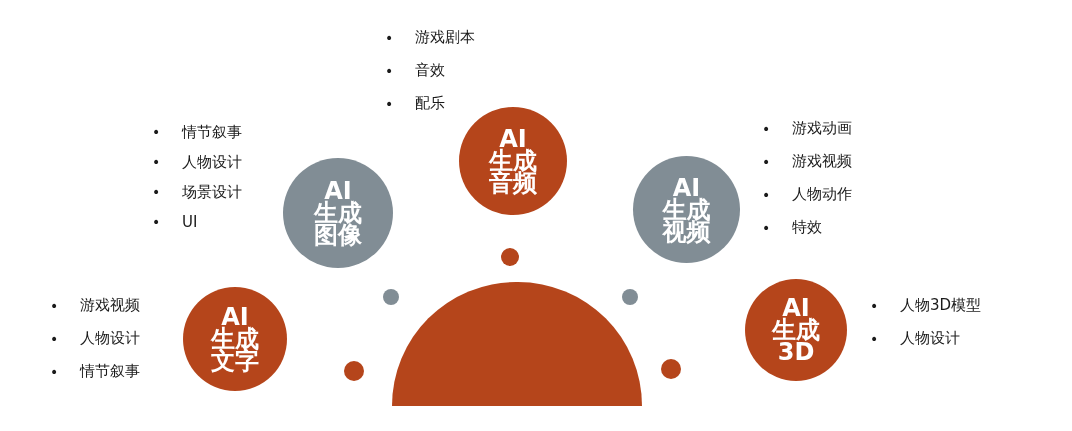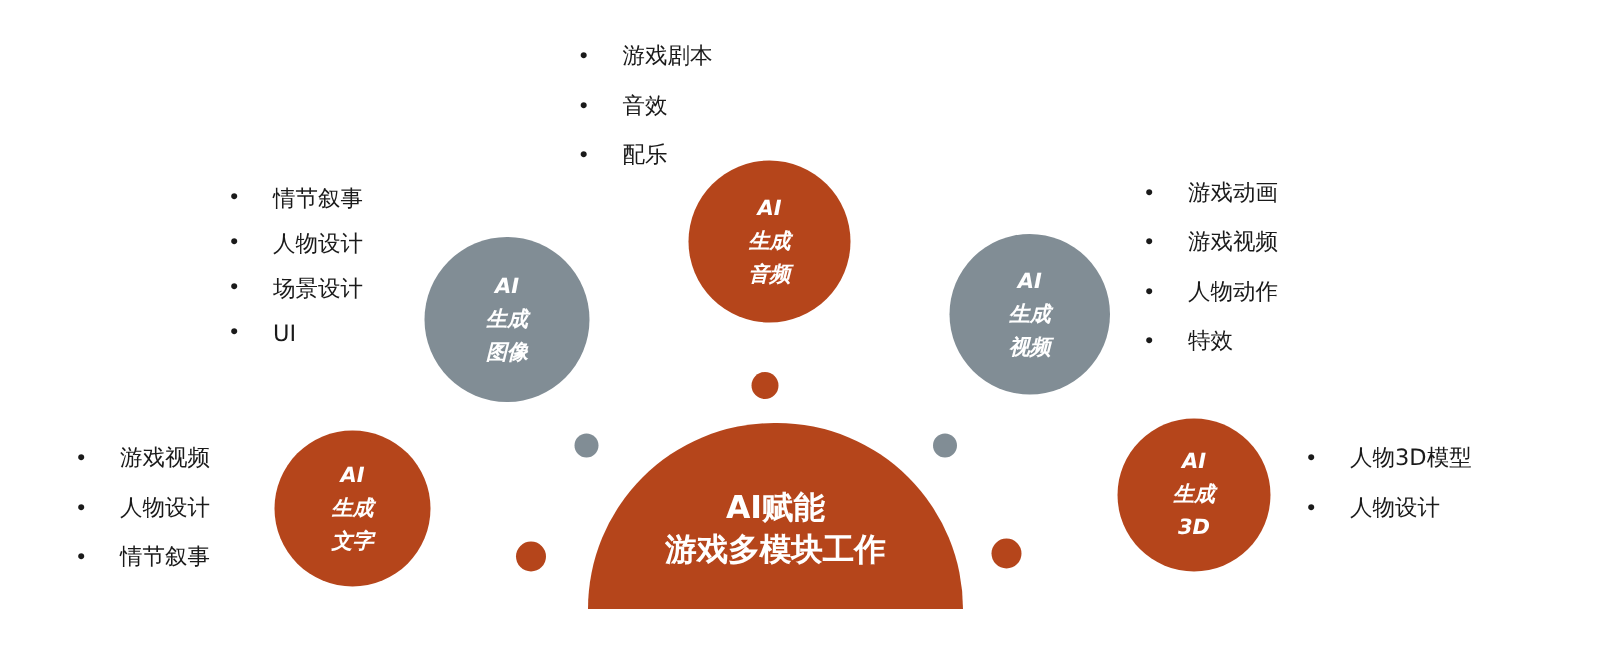--- a/index.html
+++ b/index.html
@@ -2,21 +2,21 @@
 <html><head>
 <meta charset="utf-8">
 <style>
   html,body{margin:0;padding:0;background:#fff;}
   #canvas{
     position:relative;width:1072px;height:431px;background:#ffffff;overflow:hidden;
     font-family:"DejaVu Sans","Liberation Sans",sans-serif;
   }
   
   .circle{position:absolute;border-radius:50%;display:flex;align-items:center;justify-content:center;text-align:center;}
-  .circle .clines{color:#ffffff;font-weight:700;font-size:14px;line-height:22px;font-style:italic;}
+  .circle .clines{color:#ffffff;font-weight:700;font-size:24px;line-height:22px;}
   .orange{background:#B5451B;}
   .gray{background:#818D95;}
   .pos-c-text {left:183px;top:287px;width:104px;height:104px;}
   .pos-c-image{left:283px;top:158px;width:110px;height:110px;}
   .pos-c-audio{left:459px;top:107px;width:108px;height:108px;}
   .pos-c-video{left:633px;top:156px;width:107px;height:107px;}
   .pos-c-3d   {left:745px;top:279px;width:102px;height:102px;}
   
   .semicircle{
     position:absolute;left:392px;top:282px;width:250px;height:124px;
@@ -44,24 +44,20 @@
   .pos-l-audio{left:385px;top:21px;}
   .pos-l-video{left:762px;top:112px;}
   .pos-l-3d   {left:870px;top:289px;}
 </style>
 </head>
 <body>
 
 <div id="canvas">
 
   <div class="semicircle"></div>
-  <div class="center-label">
-    <div>AI赋能</div>
-    <div>游戏多模块工作</div>
-  </div>
 
   <div class="dot dot-orange-top"></div>
   <div class="dot dot-gray-left"></div>
   <div class="dot dot-gray-right"></div>
   <div class="dot dot-orange-left"></div>
   <div class="dot dot-orange-right"></div>
 
   <div class="circle orange pos-c-text">
     <div class="clines">
       <div>AI</div>

